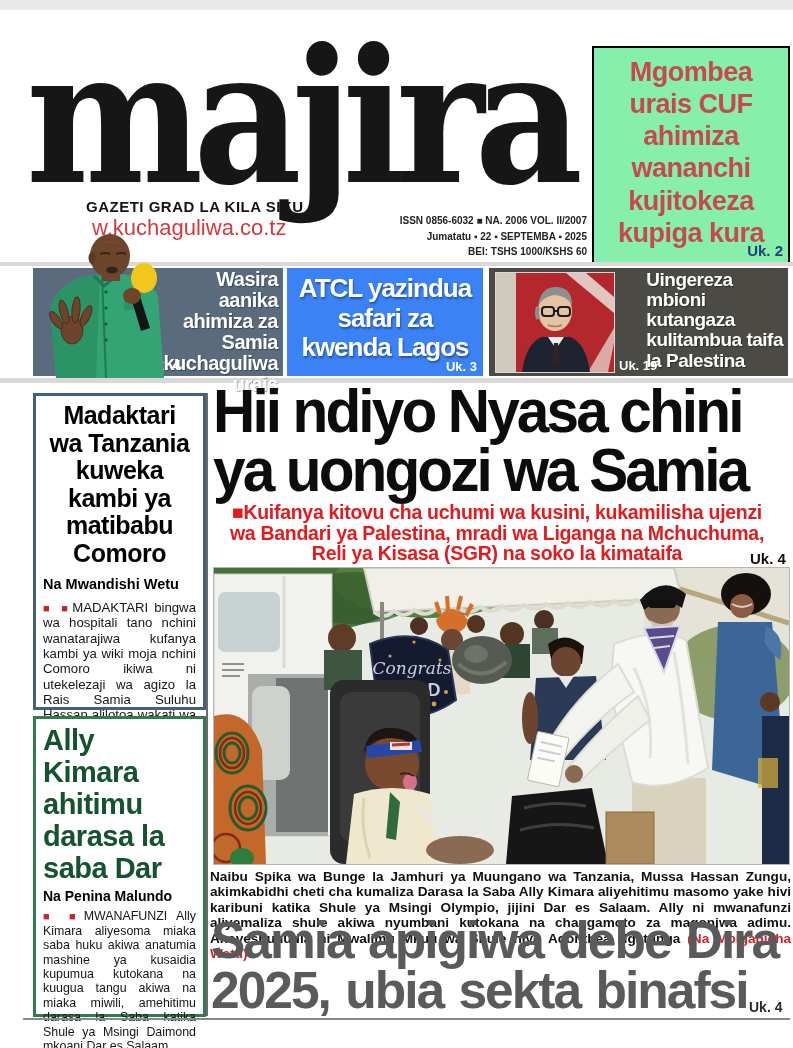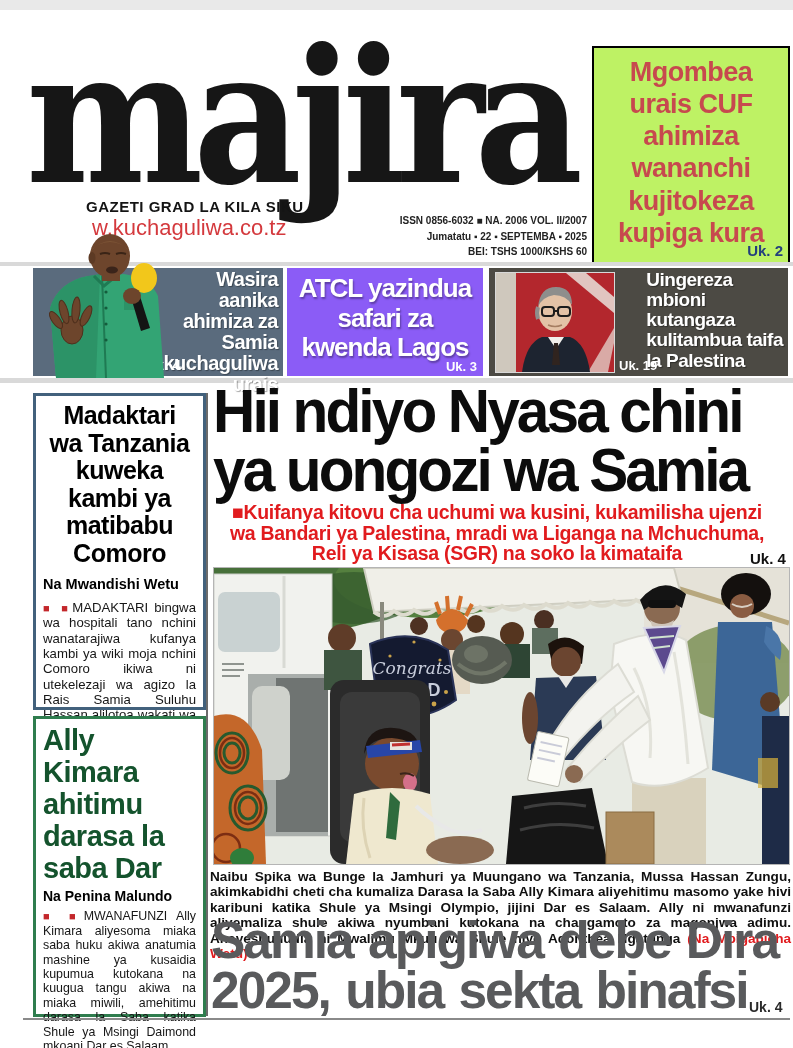--- a/index.html
+++ b/index.html
@@ -16,40 +16,40 @@
     left:26px;top:16px;font-family:"DejaVu Serif",serif;font-weight:bold;
     font-size:186px;line-height:0.98;letter-spacing:-11px;color:#161616;
     transform:scaleX(.9);transform-origin:left top;
   }
   .tagline{left:86px;top:188px;font-size:15px;font-weight:bold;letter-spacing:.5px;color:#141414;}
   .website{left:92px;top:205px;font-size:22px;color:#d4393d;}
   .issnblock{right:206px;top:203px;text-align:right;font-size:10px;font-weight:bold;line-height:1.55;color:#222;}
 
   
   .promo{
-    left:592px;top:36px;width:194px;height:214px;border:2px solid #000;background:#bef264;
+    left:592px;top:36px;width:194px;height:214px;border:2px solid #000;background:#86efac;
   }
   .promo .head{
     position:absolute;left:0;top:8px;width:100%;text-align:center;
     font-size:27px;font-weight:bold;line-height:1.19;color:#c7494e;letter-spacing:-.5px;
   }
   .promo .ref{position:absolute;right:5px;bottom:3px;font-size:15px;font-weight:bold;color:#24407c;}
 
   .hrule{background:#d9d9d9;}
 
   
   .teaser-slate{left:33px;top:258px;width:250px;height:108px;background:#5a6b7d;}
   .teaser-slate .head{
     position:absolute;right:5px;top:1px;text-align:right;color:#fff;font-weight:bold;
     font-size:20px;line-height:1.05;letter-spacing:-.5px;text-shadow:1px 1px 1px rgba(0,0,0,.35);
   }
   .teaser-slate .ref{position:absolute;left:112px;bottom:3px;color:#fff;font-weight:bold;font-size:15px;}
   .wasira-art{left:26px;top:222px;width:168px;height:146px;overflow:visible;}
 
-  .teaser-red{left:287px;top:258px;width:196px;height:108px;background:#8b5cf6;}
+  .teaser-red{left:287px;top:258px;width:196px;height:108px;background:#3b82f6;}
   .teaser-red .head{
     position:absolute;left:0;top:6px;width:100%;text-align:center;color:#fff;font-weight:bold;
     font-size:26px;line-height:1.14;letter-spacing:-1px;text-shadow:1px 2px 2px rgba(0,0,0,.35);
   }
   .teaser-red .ref{position:absolute;right:6px;bottom:2px;color:#fff;font-weight:bold;font-size:13px;}
 
   .teaser-dark{left:489px;top:258px;width:299px;height:108px;background:#4c4a44;}
   .teaser-dark .head{
     position:absolute;right:5px;top:2px;text-align:left;color:#fff;font-weight:bold;
     font-size:19px;line-height:1.06;letter-spacing:-.5px;text-shadow:1px 1px 1px rgba(0,0,0,.4);

